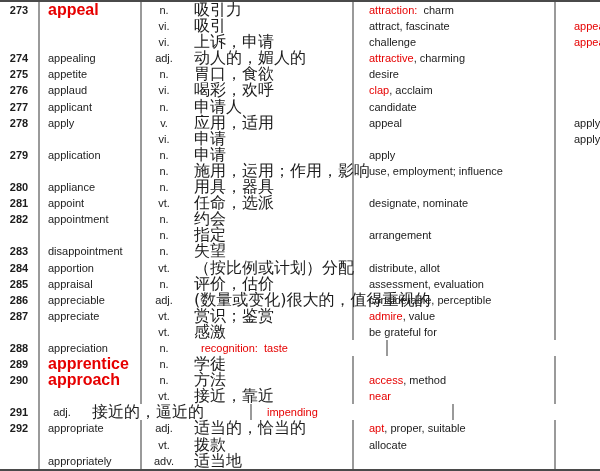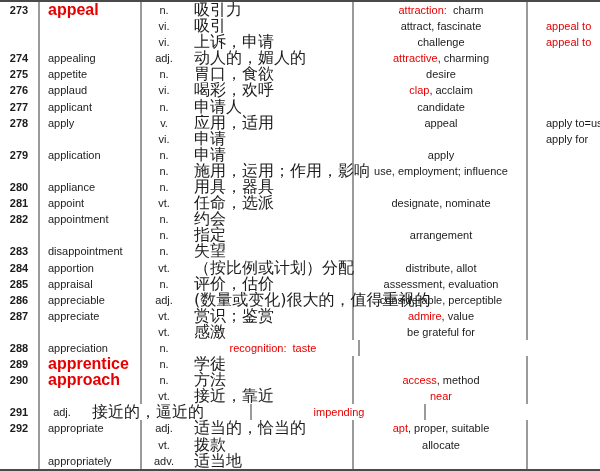--- a/index.html
+++ b/index.html
@@ -15,21 +15,21 @@
     overflow:hidden;
   }
   .row{display:flex;height:16.1px;line-height:16.1px;font-size:11px;}
   .c{flex:0 0 auto;box-sizing:border-box;overflow:visible;}
   .num{width:40px;text-align:center;border-right:2px solid var(--border_gray,#9a9a9a);font-weight:bold;}
   .word{width:102px;padding-left:8px;border-right:2px solid var(--border_gray,#9a9a9a);white-space:pre;}
   .word.redbold{color:var(--accent_red,#e60000);font-weight:bold;font-size:16px;}
   .pos{width:44px;text-align:center;}
   .cn{width:168px;padding-left:8px;border-right:2px solid var(--border_gray,#9a9a9a);
       font-size:16px;white-space:pre;font-family:"DejaVu Sans","Liberation Sans",sans-serif;}
-  .syn{width:174px;padding-left:2px;border-right:2px solid var(--border_gray,#9a9a9a);white-space:pre;text-align:center;}
+  .syn{width:202px;padding-left:15px;border-right:2px solid var(--border_gray,#9a9a9a);white-space:pre;}
   .note{width:82px;padding-left:18px;white-space:pre;}
   .red{color:var(--accent_red,#e60000);}
 </style>
 </head>
 <body>
 
 <div class="doc" id="vocab-table" style="--accent_red: #e60000; --border_gray: #9a9a9a; --frame_dark: #4a4a4a; --text: #1c1c1c;">
     <div class="row">
       <span class="c num">273</span>
       <span class="c word redbold">appeal</span>

